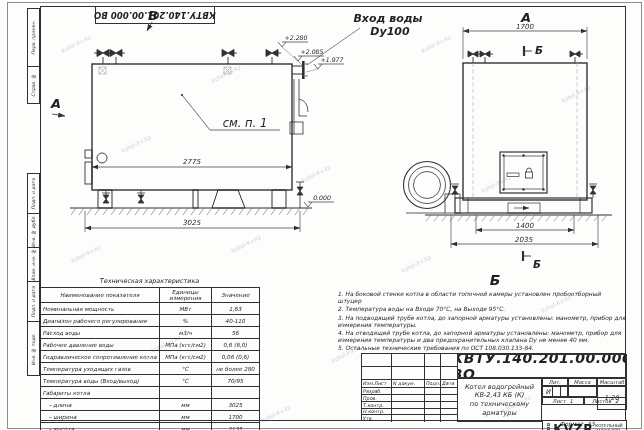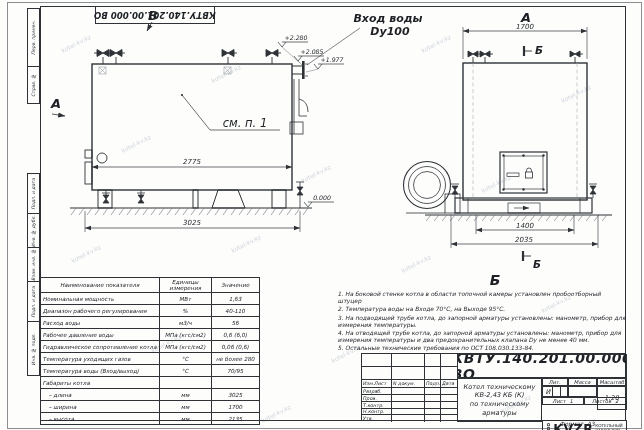--- a/index.html
+++ b/index.html
@@ -372,20 +372,21 @@
       <g>
         <line x1="483" y1="247" x2="483" y2="257" stroke-width="2.2"></line>
         <line x1="483" y1="252" x2="491" y2="252" stroke-width="0.9"></line>
         <text class="seclbl" x="493" y="264" stroke="none">Б</text>
       </g>
       <text class="biglbl" x="455" y="281" text-anchor="middle" stroke="none">Б</text>
     </g>
   </svg>
 
   <div class="spec">
+    <div class="spec-title">Техническая характеристика</div>
     <table class="spec-t">
       <colgroup>
           <col style="width:119px">
           <col style="width:52px">
           <col style="width:48px">
         </colgroup>
       <tbody>
           <tr>
         <th>Наименование показателя</th>
         <th>Единицы измерения</th>
@@ -504,21 +505,21 @@
       </div>
     <div class="lg-row" style="top:61px;height:7px;border-bottom:none;">
       <div class="lgc1">Утв.</div>
         <div class="lgc2"></div>
         <div class="lgc3"></div>
         <div class="lgc4"></div>
       </div>
 
     <div class="cell docnum">КВТУ.140.201.00.000  ВО</div>
     <div class="cell product">
-      <span>Котел техническому</span>
+      <span>Котел водогрейный</span>
       <span>КВ-2,43 КБ (К)</span>
       <span>по техническому арматуры</span>
     </div>
     <div class="cell lit-h">Лит.</div>
     <div class="cell mass-h">Масса</div>
     <div class="cell scale-h">Масштаб</div>
     <div class="cell lit-v">
       <span style="position:absolute;left:3px;">И</span>
       <i style="left:8.6px;"></i>
         <i style="left:17.2px;"></i>

